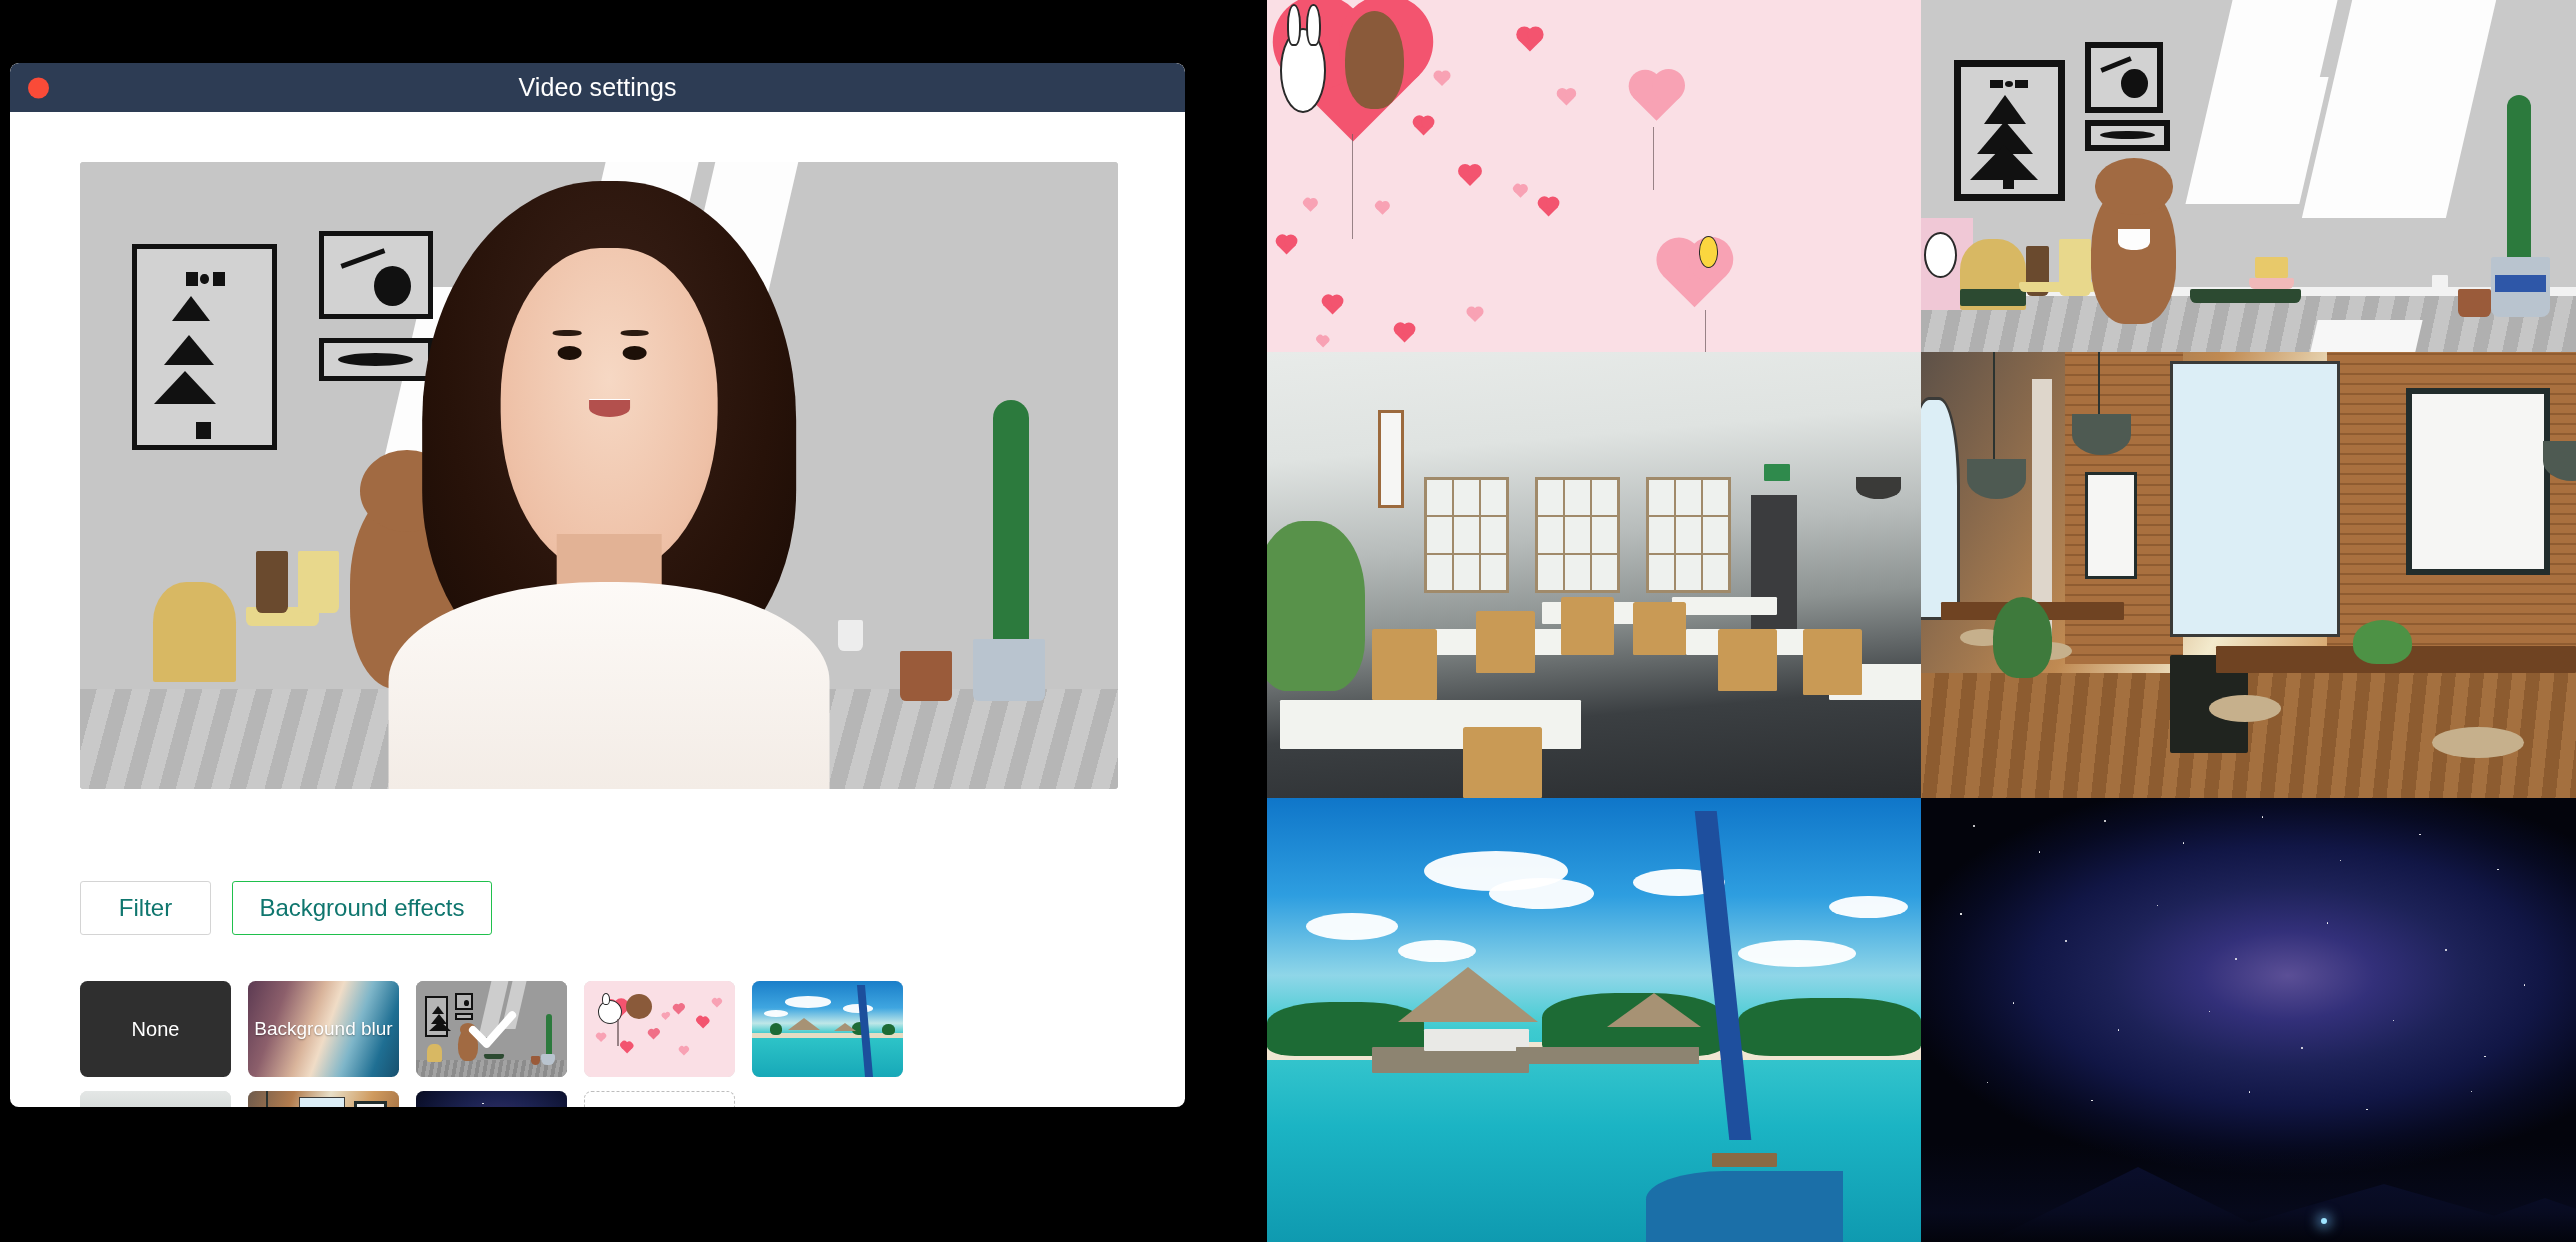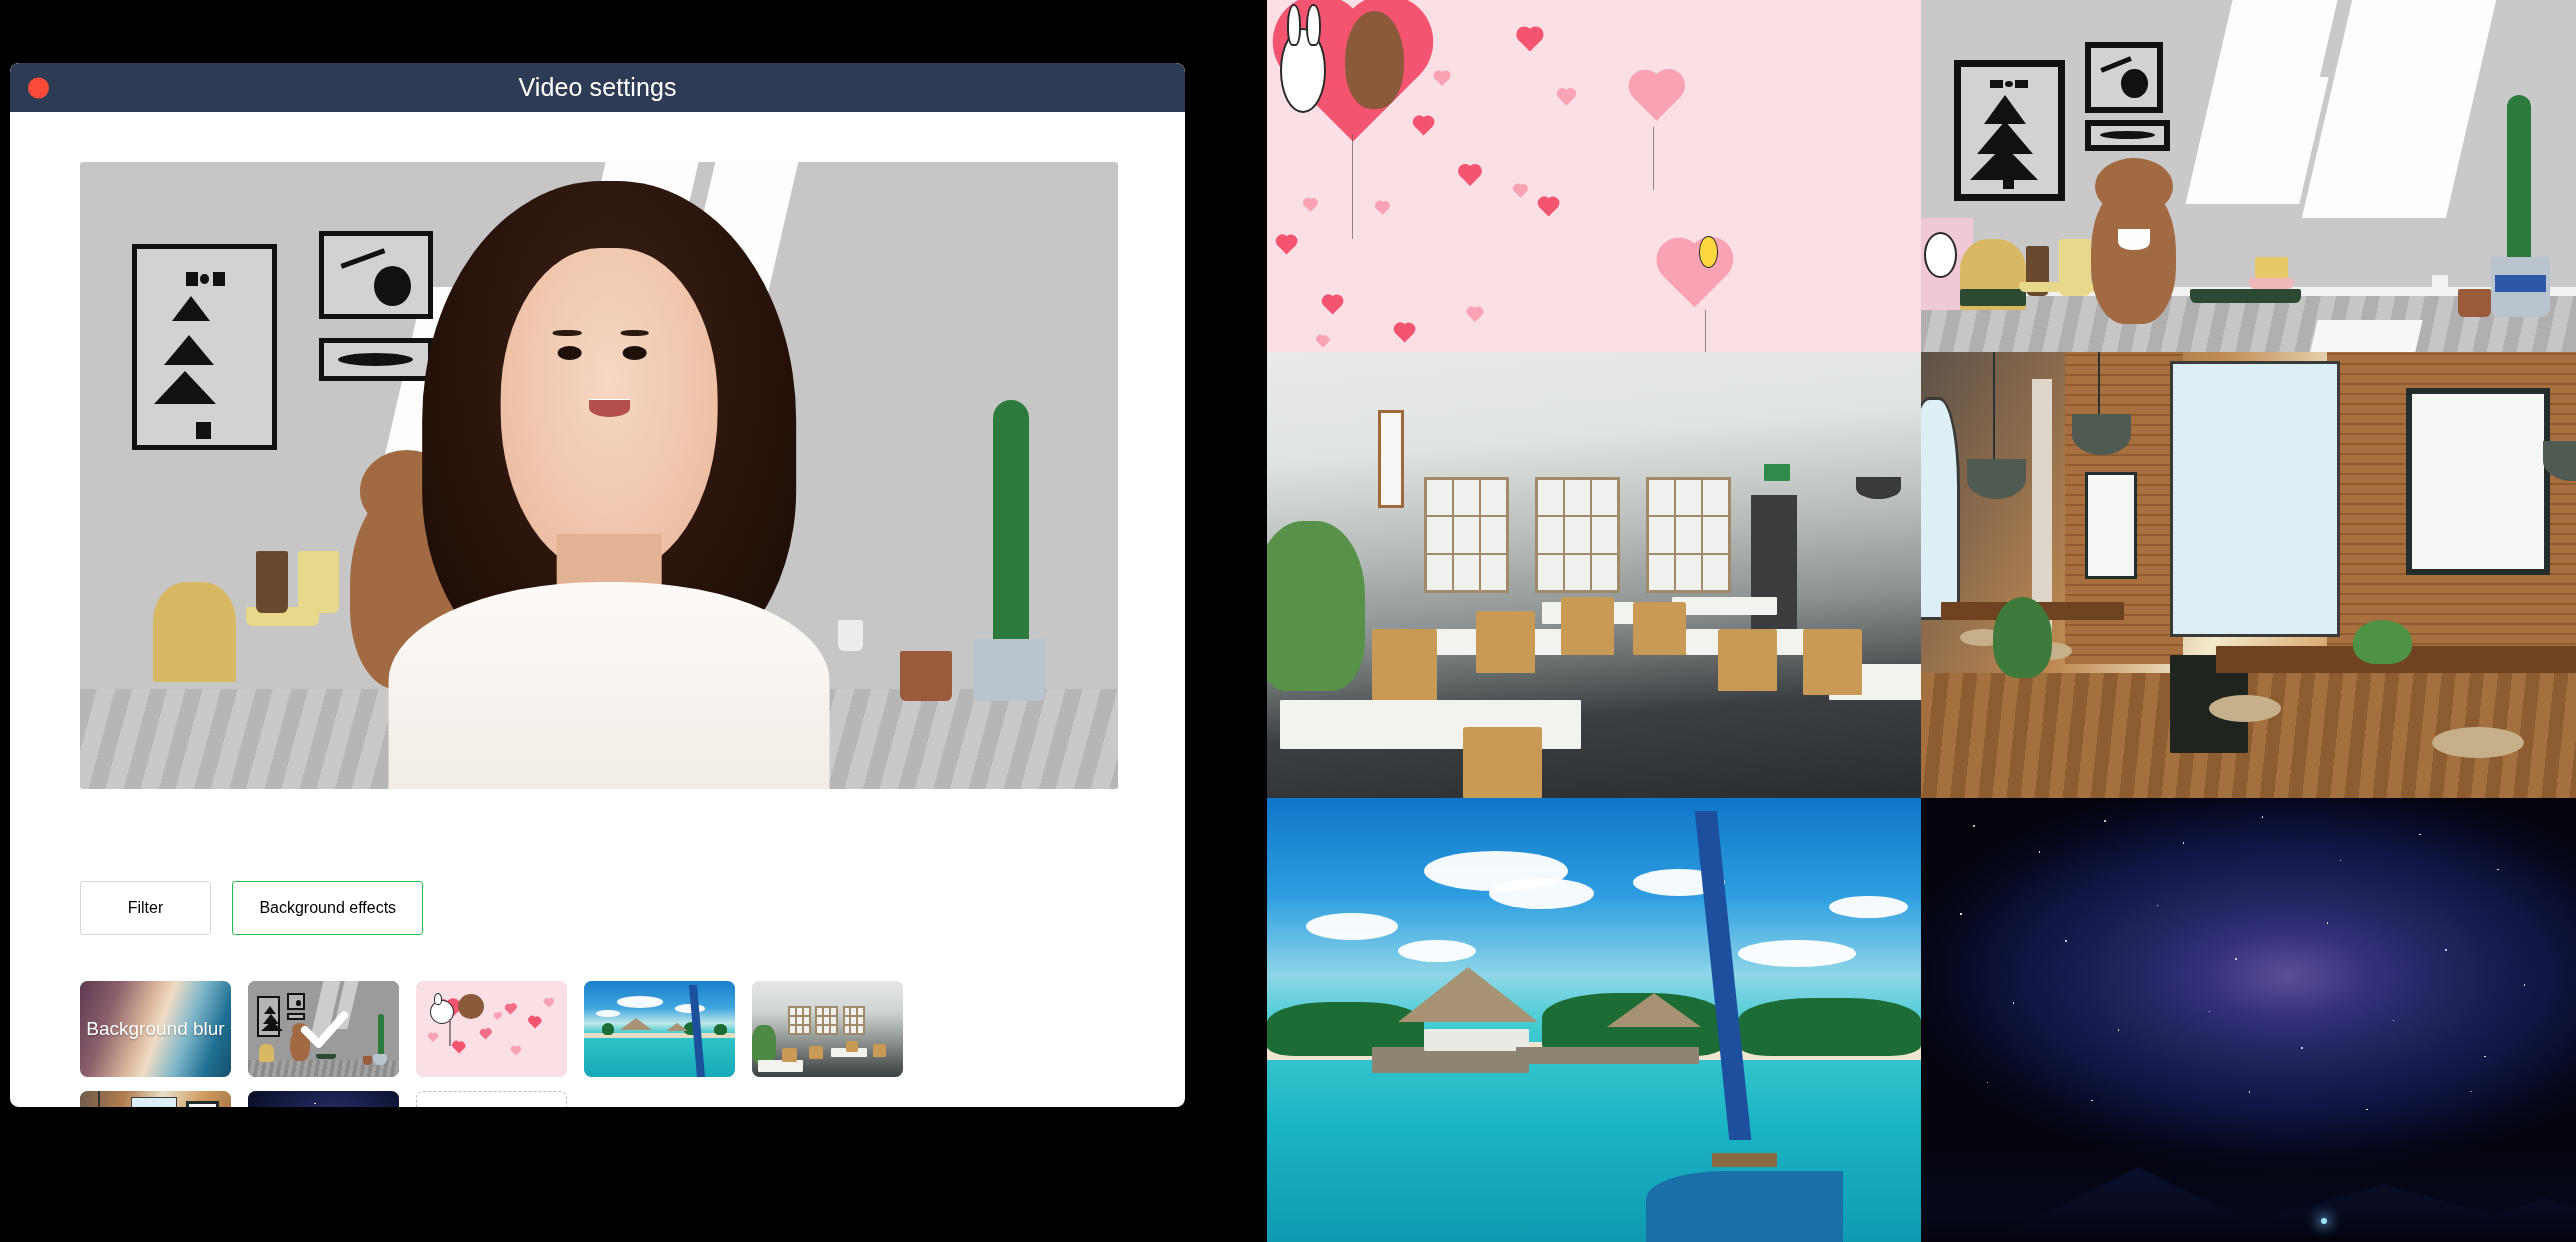--- a/index.html
+++ b/index.html
@@ -102,21 +102,21 @@
   }
 
   
   #tabs {
     position:absolute; left:70px; top:818px;
     display:flex; gap:21px;
   }
   .tab {
     height:54px; display:flex; align-items:center; justify-content:center;
     padding:0 26.4px; background:#fff; border-radius:3.1px;
-    font-size:16px; color:#000000; cursor:pointer;
+    font-size:24px; color:#0f766e; cursor:pointer;
   }
   .tab.inactive { border:1.3px solid #d4d4d4; min-width:131px; }
   .tab.active   { border:1.9px solid #1fc04c; min-width:189px; }
 
   
   #thumbs {
     position:absolute; left:70px; top:918px;
     width:893px;
     display:grid;
     grid-template-columns: repeat(5, 151px);
@@ -319,20 +319,23 @@
     </div>
   </div>
 
   <div id="tabs">
     <div class="tab inactive">Filter</div>
     <div class="tab active">Background effects</div>
   </div>
 
   <div id="thumbs">
 
+    <div class="thumb none">
+      <span>None</span>
+    </div>
 
     <div class="thumb blur">
       <span>Background blur</span>
     </div>
 
     <div class="thumb">
       <div class="mini mini-room">
         <div class="wall"></div>
           <div class="flr"></div>
         <div class="light-shaft" style="left:46%;top:0;width:11%;height:58%;background:#cdcdcd;"></div>

